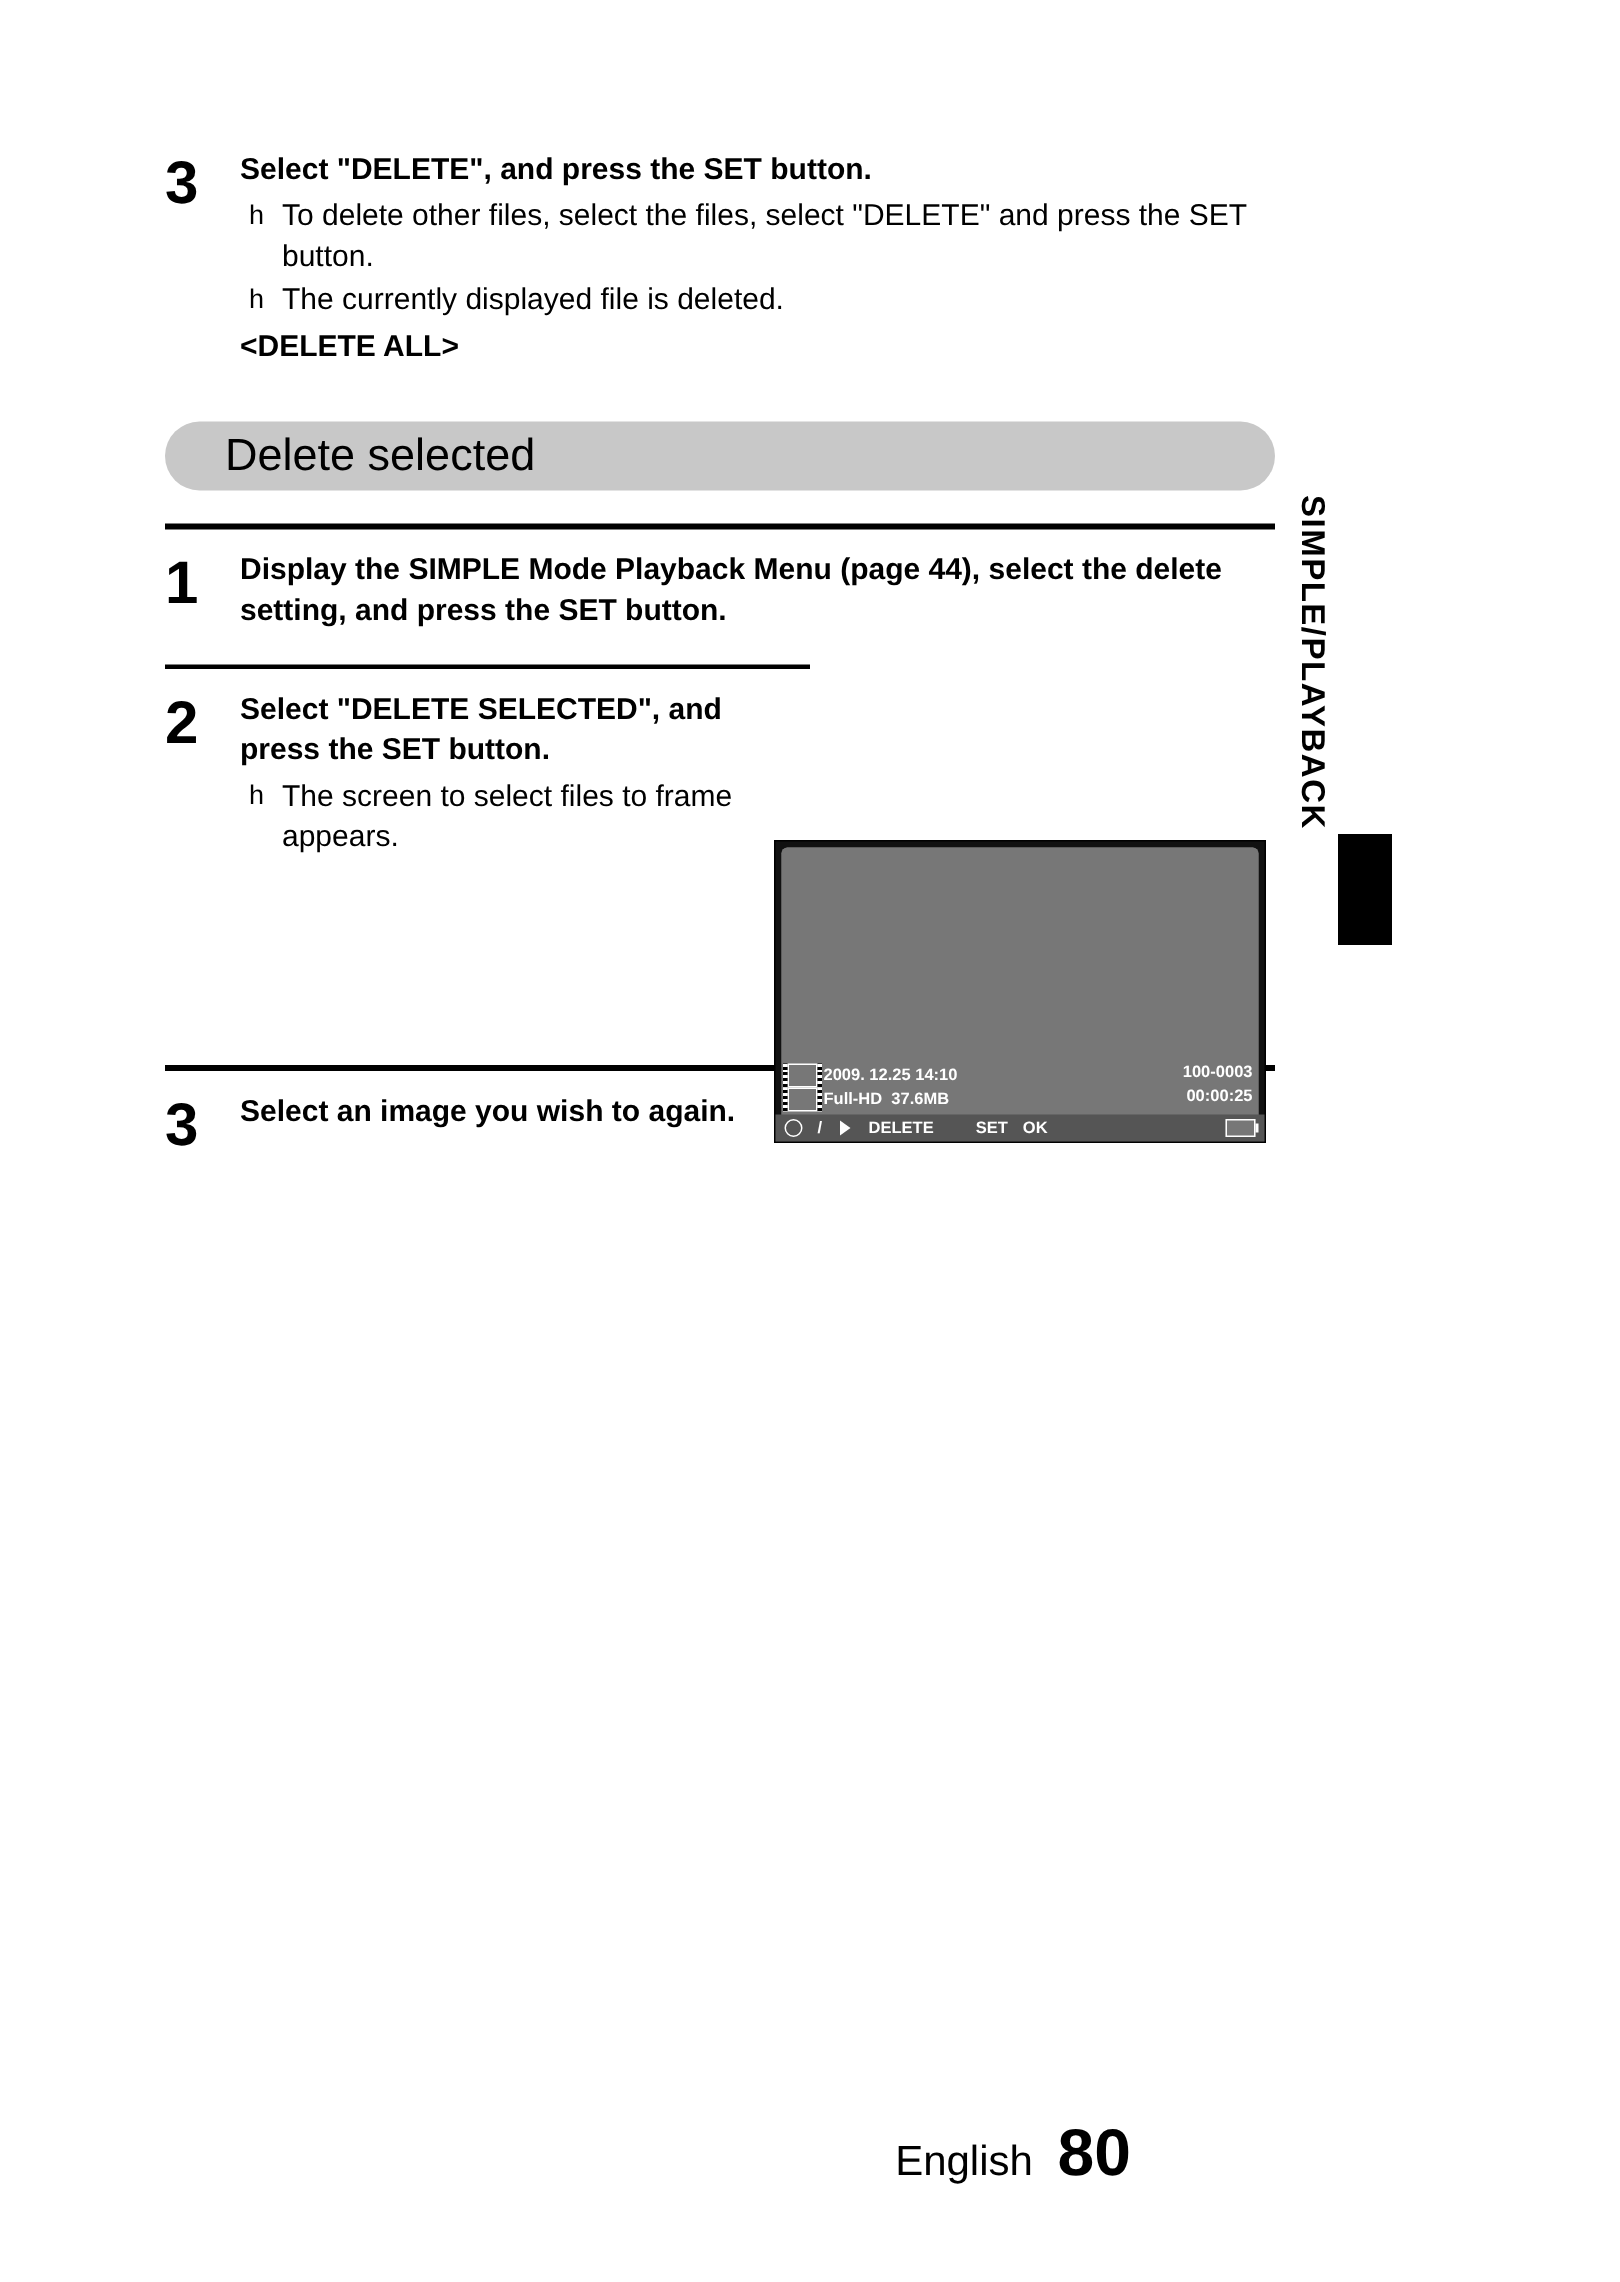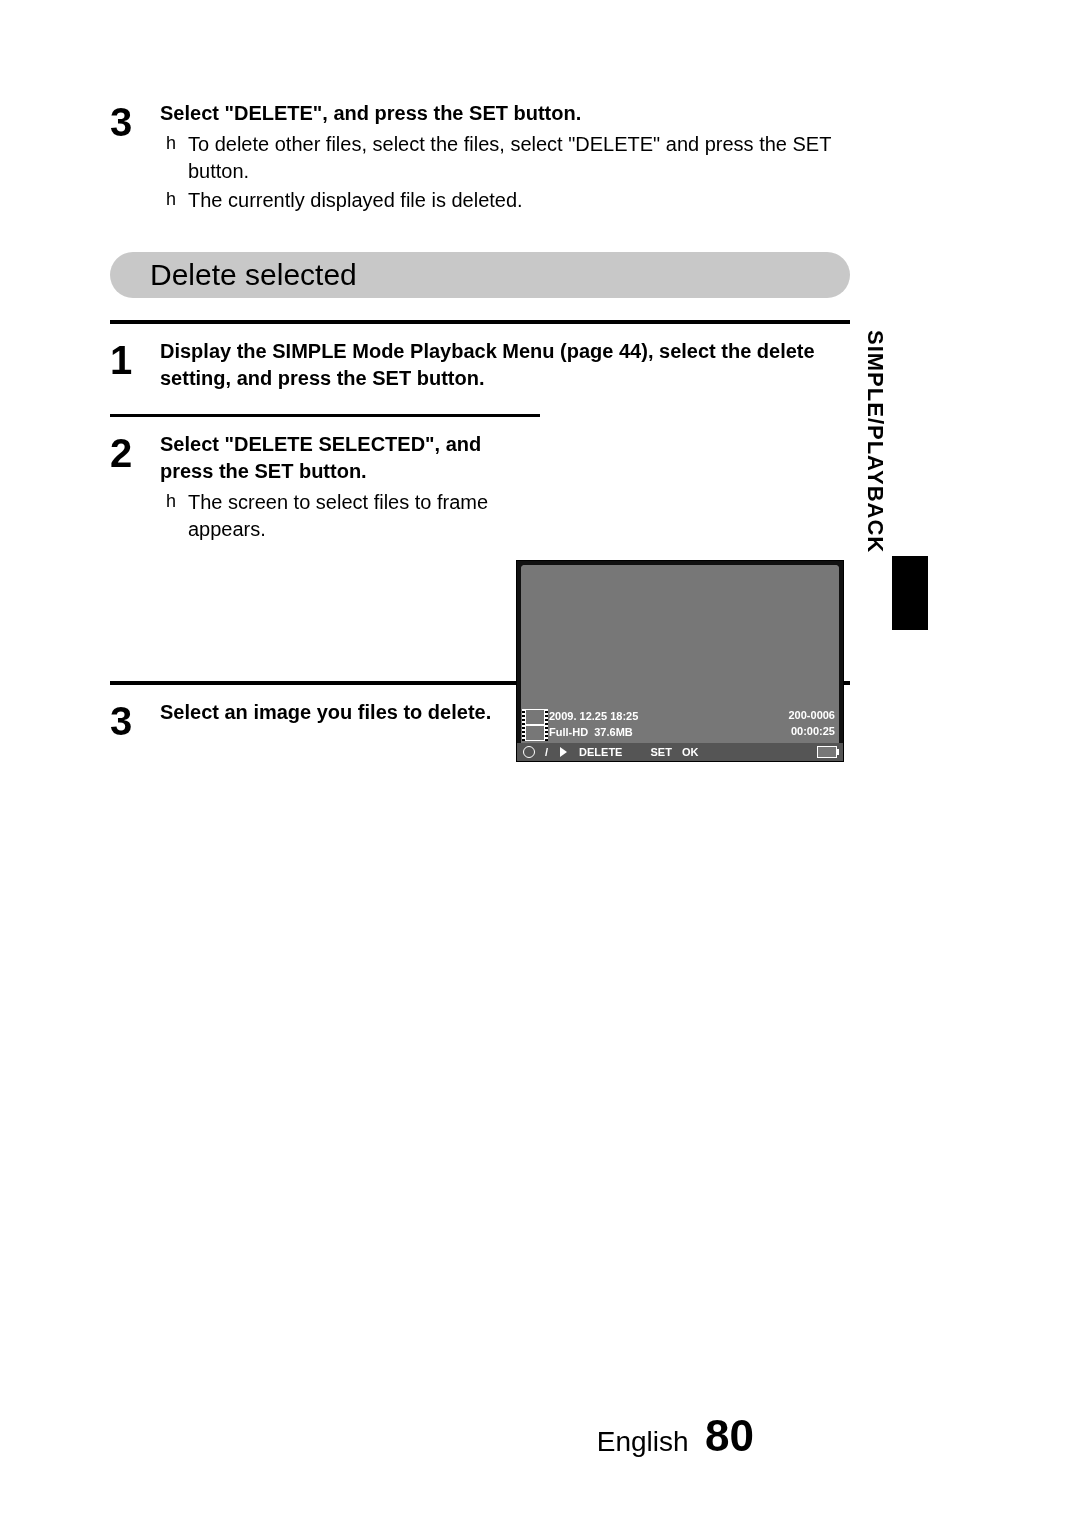--- a/index.html
+++ b/index.html
@@ -224,20 +224,21 @@
 <div class="page">
 
   <div class="step-row">
     <div class="step-num">3</div>
     <div class="step-body">
       <div class="bold">Select "DELETE", and press the SET button.</div>
       <ul class="h-list">
         <li>To delete other files, select the files, select "DELETE" and press the SET button.</li>
         <li>The currently displayed file is deleted.</li>
       </ul>
+      <div class="bold" style="margin-top:4px">&lt;DELETE ALL&gt;</div>
     </div>
   </div>
 
   <div class="section-title">Delete selected</div>
 
   <hr class="thick">
 
   <div class="step-row">
     <div class="step-num">1</div>
     <div class="step-body bold">Display the SIMPLE Mode Playback Menu (page 44), select the delete setting, and press the SET button.</div>
@@ -253,21 +254,21 @@
         <li>The screen to select files to frame appears.</li>
       </ul>
     </div>
   </div>
 
   <hr class="thick" style="margin-top:50px">
 
   <div class="step-row">
     <div class="step-num">3</div>
     <div class="step-body">
-      <div class="bold">Select an image you files to delete.</div>
+      <div class="bold">Select an image you wish to again.</div>
     </div>
   </div>
 
 </div>
 
 <div class="cam">
   <div class="thumbs">
     <div class="thumb selected">
         <div class="leaf"></div>
       </div>
@@ -284,22 +285,22 @@
   <div class="thumbs2">
     <div class="thumb2">
         <div class="faces"></div>
       </div>
     <div class="thumb2">
         <div class="faces"></div>
       </div>
   </div>
   <div class="cam-info">
     <div class="row1">
-      <span><span class="film-icon"></span><span>2009. 12.25  18:25</span></span>
-      <span>200-0006</span>
+      <span><span class="film-icon"></span><span>2009. 12.25  14:10</span></span>
+      <span>100-0003</span>
     </div>
     <div class="row2">
       <span><span class="film-icon"></span><span>Full-HD</span>&nbsp;&nbsp;<span>37.6MB</span></span>
       <span>00:00:25</span>
     </div>
   </div>
   <div class="cam-bar">
     <span class="circ"></span>
     <span> / </span>
     <span class="play"></span>

